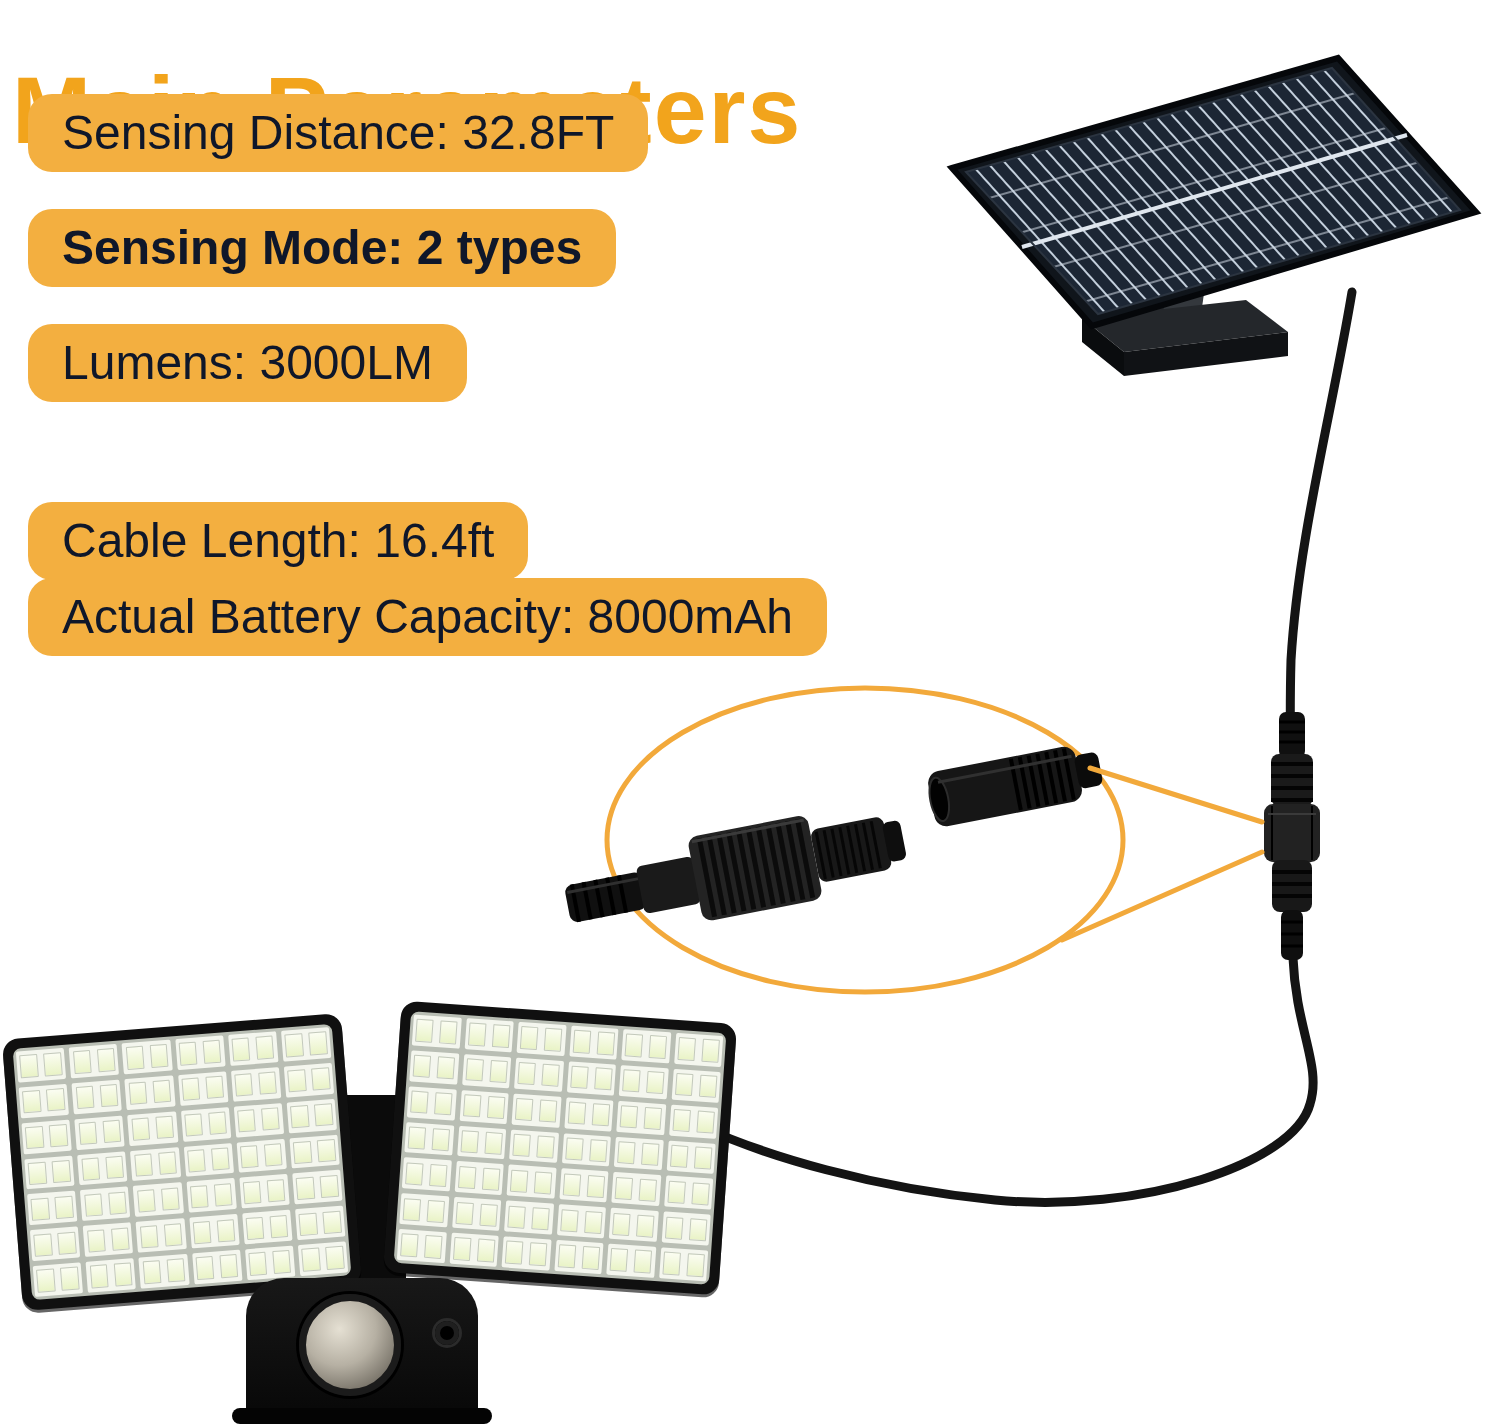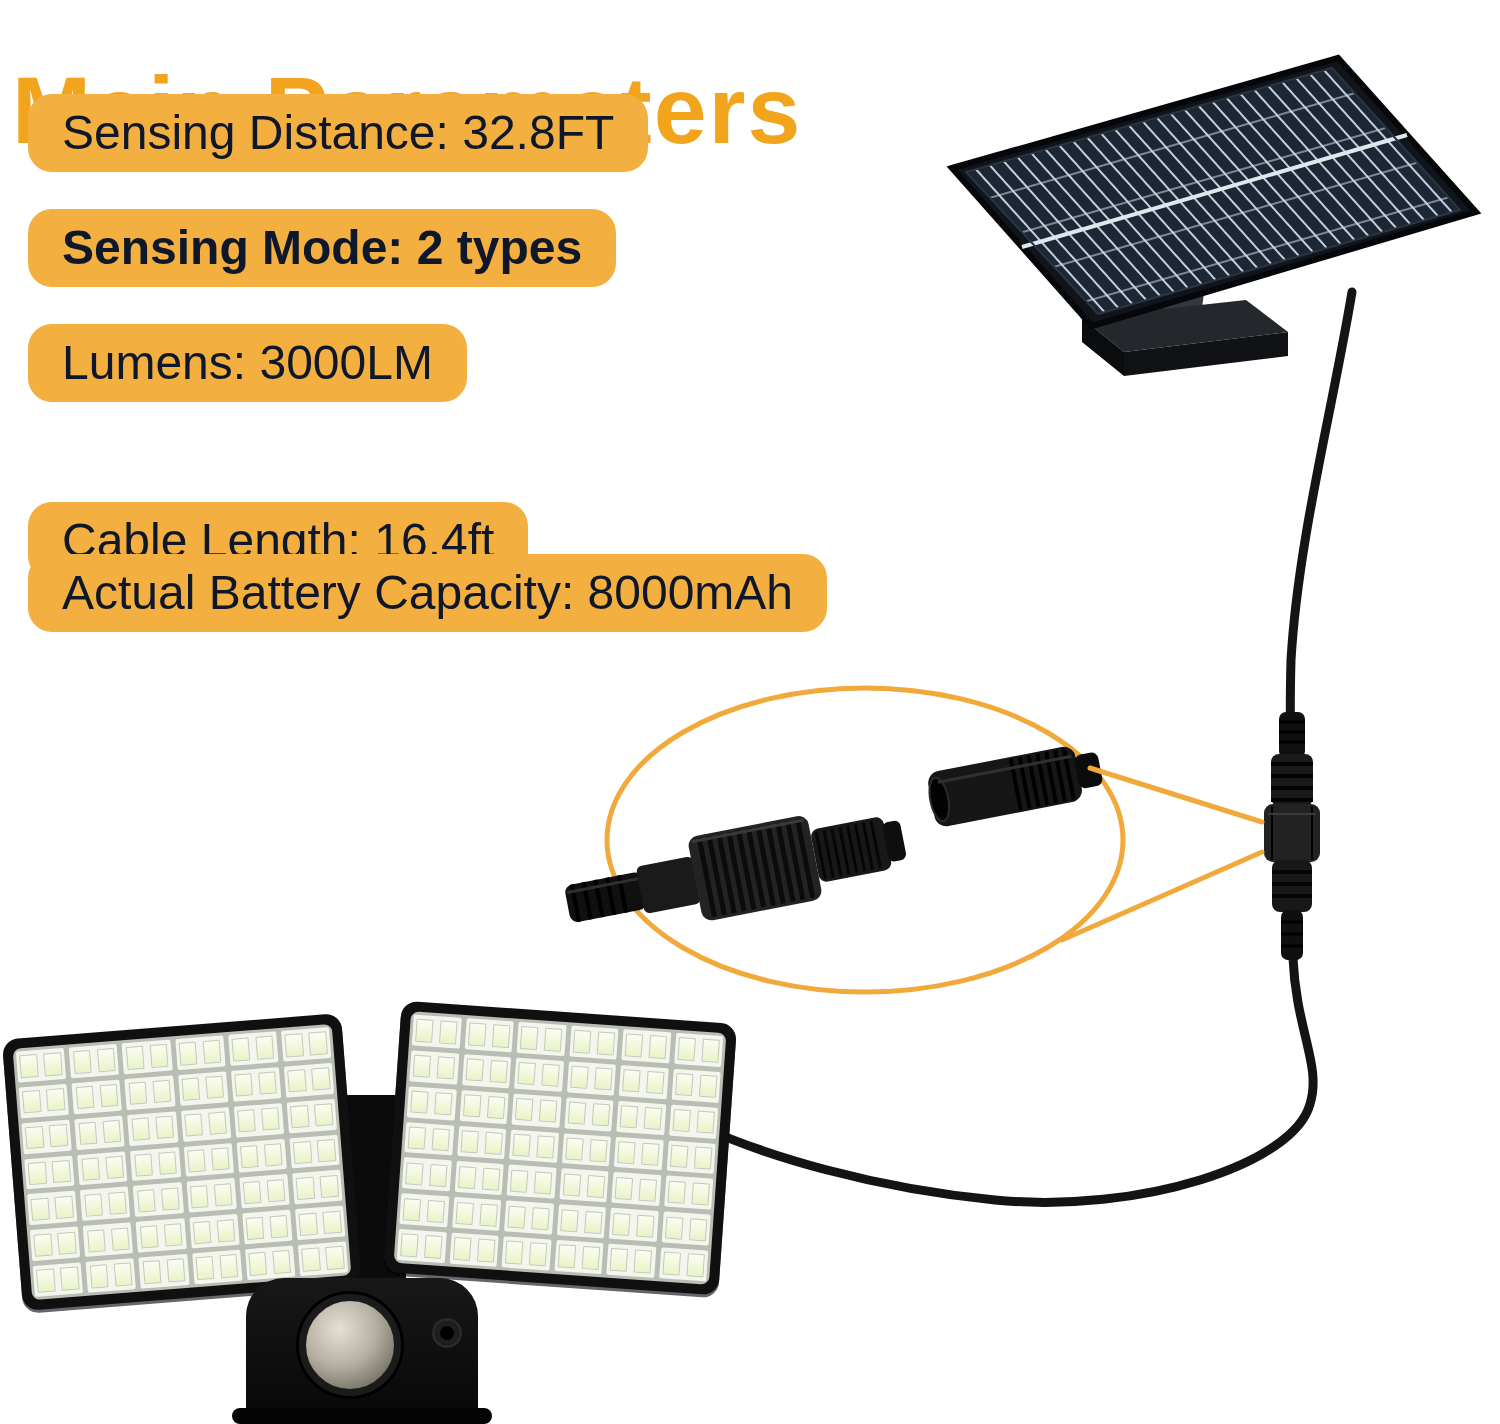--- a/index.html
+++ b/index.html
@@ -12,21 +12,21 @@
     position:absolute;left:12px;top:-8px;
     font-size:95px;font-weight:900;letter-spacing:2px;
     color:#F2A41C;white-space:nowrap;
   }
   .badge{
     position:absolute;left:28px;display:inline-block;
     background:#F3AF40;color:#0f172a;
     font-size:48px;line-height:78px;padding:0 34px;
     border-radius:24px;white-space:nowrap;
   }
-  .b1{top:94px;} .b2{top:209px;font-weight:bold;} .b3{top:324px;} .b4{top:459px;margin-top:43px;} .b5{top:554px;}
+  .b1{top:94px;} .b2{top:209px;font-weight:bold;} .b3{top:324px;} .b4{top:459px;margin-top:43px;} .b5{top:578px;}
 
   svg.scene{position:absolute;left:0;top:0;}
 
   
   .flood-part{position:absolute;}
   .head-stem{
     left:330px;top:1095px;width:76px;height:215px;
     background:#0b0b0b;border-radius:10px;
   }
   .panel{

